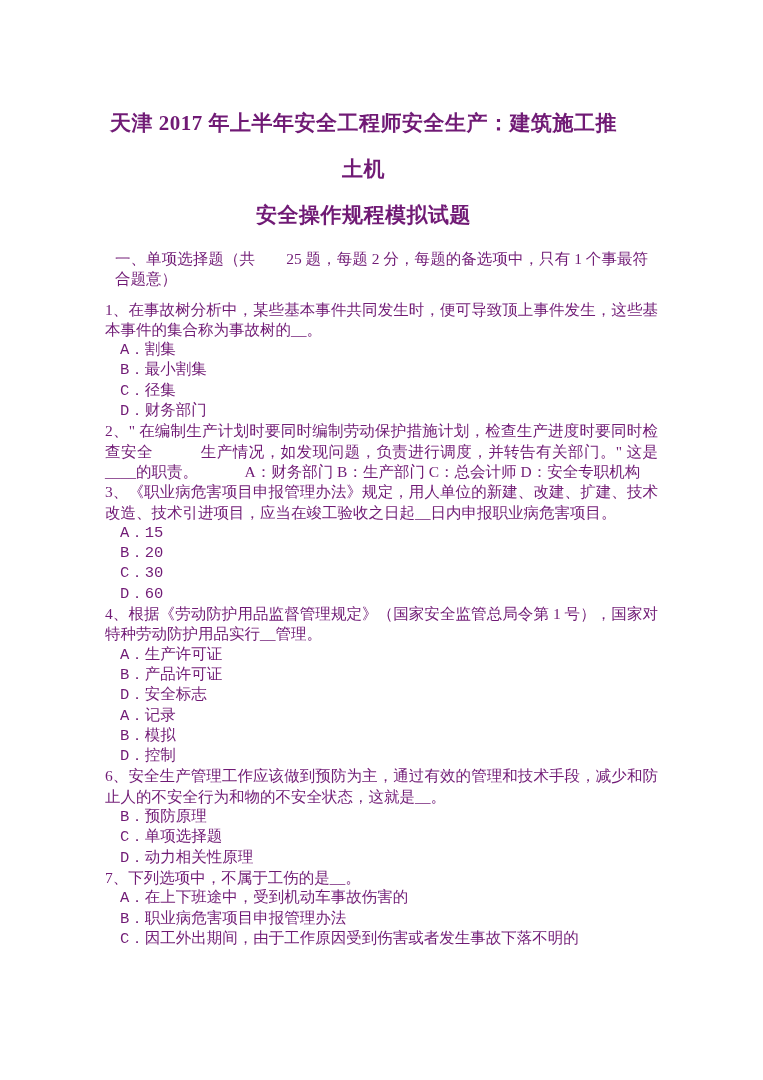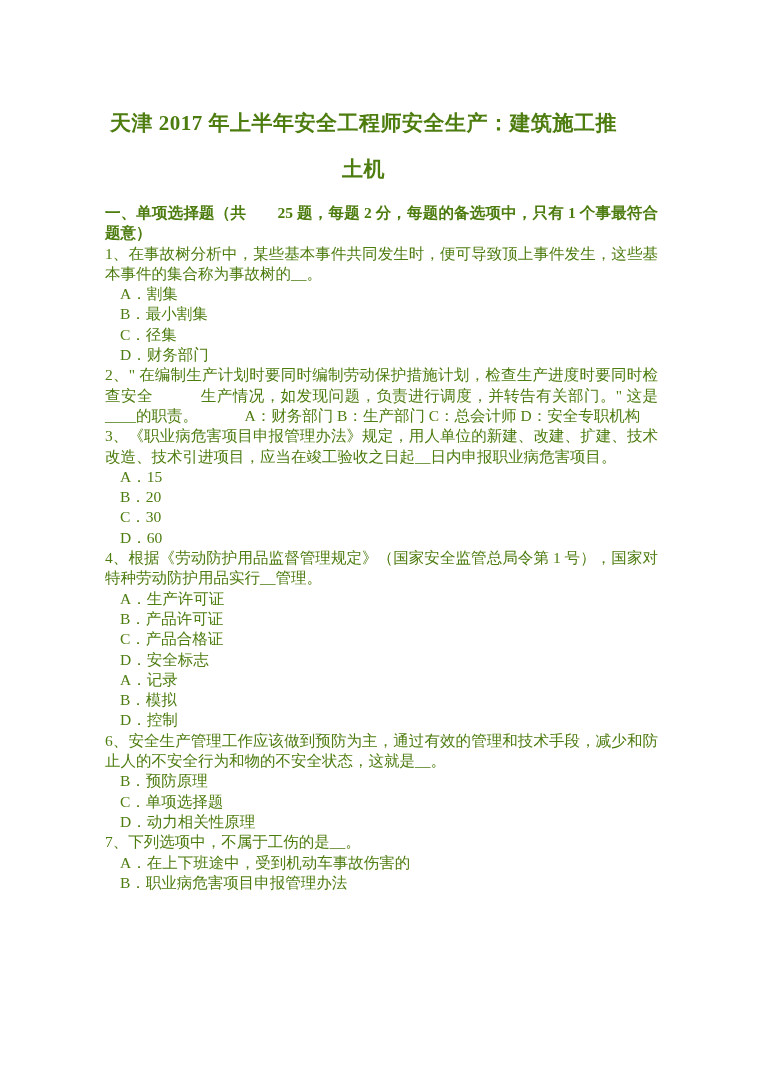--- a/index.html
+++ b/index.html
@@ -5,62 +5,64 @@
   html, body {
     margin: 0;
     padding: 0;
     background: #ffffff;
   }
   .page {
     position: relative;
     width: 727px;
     height: 1080px;
     background: #ffffff;
-    color: #4d7c0f;
+    color: #701a75;
     font-family: "Liberation Serif", "DejaVu Serif", serif;
     overflow: hidden;
     box-sizing: border-box;
     padding: 100px 105px 0 105px;
   }
   .doc-title {
     font-size: 21px;
     font-weight: bold;
     line-height: 46px;
     text-align: center;
     letter-spacing: 0.5px;
   }
   .content {
     margin-top: 11px;
     font-size: 15.5px;
     line-height: 20.3px;
     width: 553px;
   }
   .section-heading {
-    font-weight: bold;
-    margin: 0;
+    font-weight: normal;
+    margin: 10px;
     text-align: justify;
     text-justify: inter-character;
   }
   .stem {
     margin: 0;
     text-align: justify;
     text-justify: inter-character;
   }
   .option {
     margin: 0;
     padding-left: 15px;
+    font-family: Liberation Mono, monospace;
   }
 </style>
 </head>
 <body>
 
 <div class="page">
 
   <div class="doc-title">
     <div>天津 2017 年上半年安全工程师安全生产：建筑施工推土机</div>
+    <div>安全操作规程模拟试题</div>
   </div>
 
   <div class="content">
 
     <p class="section-heading">一、单项选择题（共　　25 题，每题 2 分，每题的备选项中，只有 1 个事最符合题意）</p>
 
     <div>
       <p class="stem">1、在事故树分析中，某些基本事件共同发生时，便可导致顶上事件发生，这些基本事件的集合称为事故树的__。</p>
       <p class="option">A．割集</p>
       <p class="option">B．最小割集</p>
@@ -77,37 +79,37 @@
       <p class="option">A．15</p>
       <p class="option">B．20</p>
       <p class="option">C．30</p>
       <p class="option">D．60</p>
     </div>
 
     <div>
       <p class="stem">4、根据《劳动防护用品监督管理规定》（国家安全监管总局令第 1 号），国家对特种劳动防护用品实行__管理。</p>
       <p class="option">A．生产许可证</p>
       <p class="option">B．产品许可证</p>
-      <p class="option">C．产品合格证</p>
       <p class="option">D．安全标志</p>
     </div>
 
     <div>
       <p class="option">A．记录</p>
       <p class="option">B．模拟</p>
       <p class="option">D．控制</p>
     </div>
 
     <div>
       <p class="stem">6、安全生产管理工作应该做到预防为主，通过有效的管理和技术手段，减少和防止人的不安全行为和物的不安全状态，这就是__。</p>
       <p class="option">B．预防原理</p>
       <p class="option">C．单项选择题</p>
       <p class="option">D．动力相关性原理</p>
     </div>
 
     <div>
       <p class="stem">7、下列选项中，不属于工伤的是__。</p>
       <p class="option">A．在上下班途中，受到机动车事故伤害的</p>
       <p class="option">B．职业病危害项目申报管理办法</p>
+      <p class="option">C．因工外出期间，由于工作原因受到伤害或者发生事故下落不明的</p>
     </div>
 
   </div>
 </div>
 
 </body></html>

